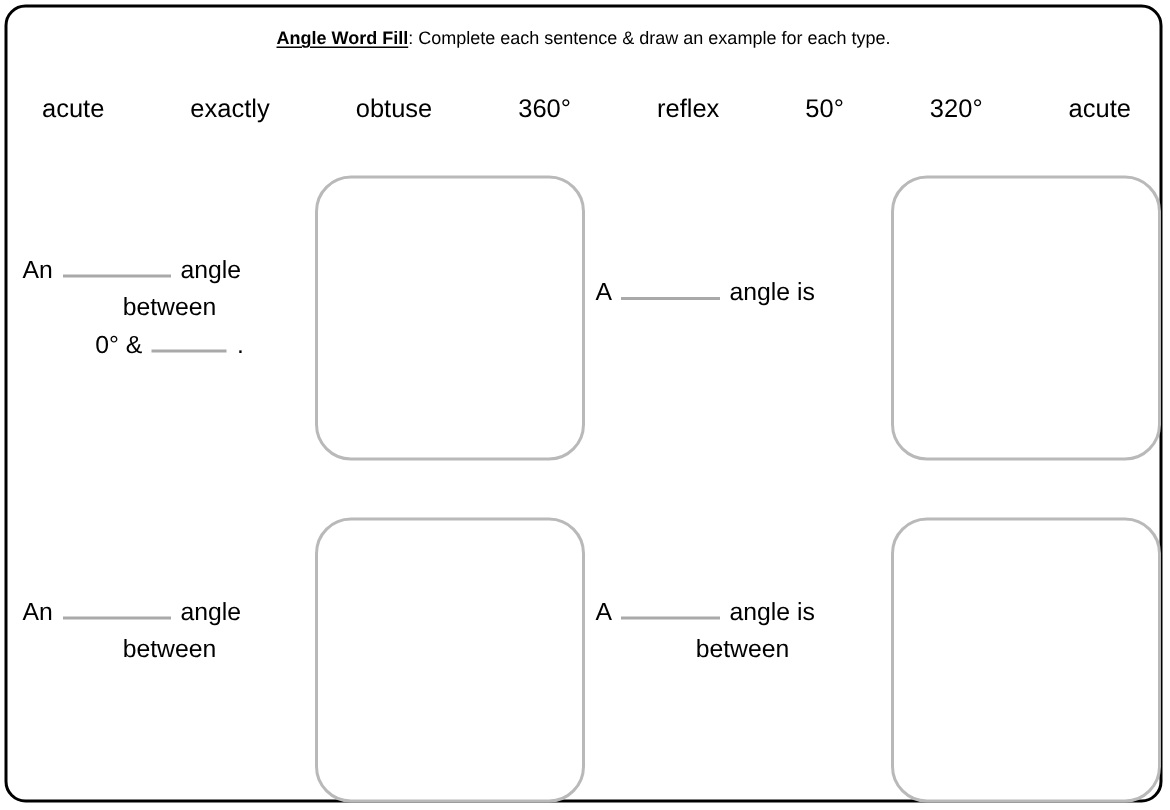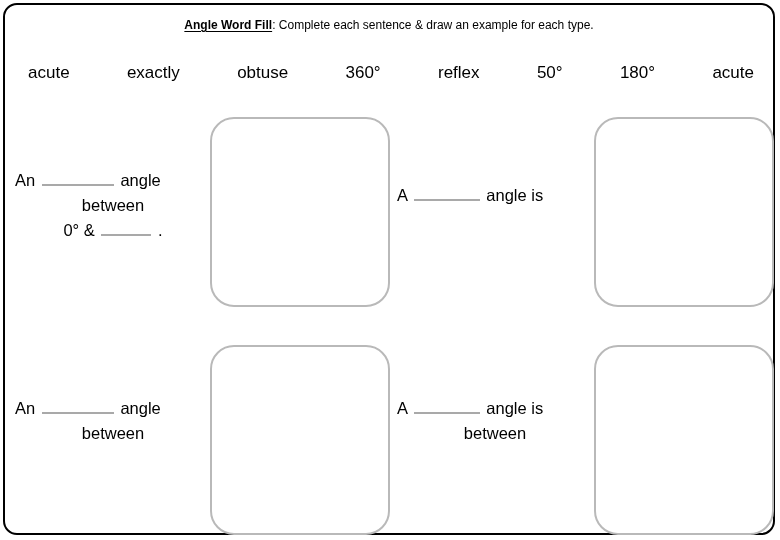--- a/index.html
+++ b/index.html
@@ -109,21 +109,21 @@
     <span id="title-strong">Angle Word Fill</span><span>: Complete each sentence &amp; draw an example for each type.</span>
   </div>
 
   <div id="word-bank">
     <span class="word-bank-item">acute</span>
     <span class="word-bank-item">exactly</span>
     <span class="word-bank-item">obtuse</span>
     <span class="word-bank-item">360°</span>
     <span class="word-bank-item">reflex</span>
     <span class="word-bank-item">50°</span>
-    <span class="word-bank-item">180°</span>
+    <span class="word-bank-item">320°</span>
     <span class="word-bank-item">acute</span>
   </div>
 
   <div class="cell-text" id="text-tl">
     <div class="line-1">
       <span>An</span>
       <span class="blank blank-long"></span>
       <span>angle</span>
     </div>
     <div class="line-2">between</div>

